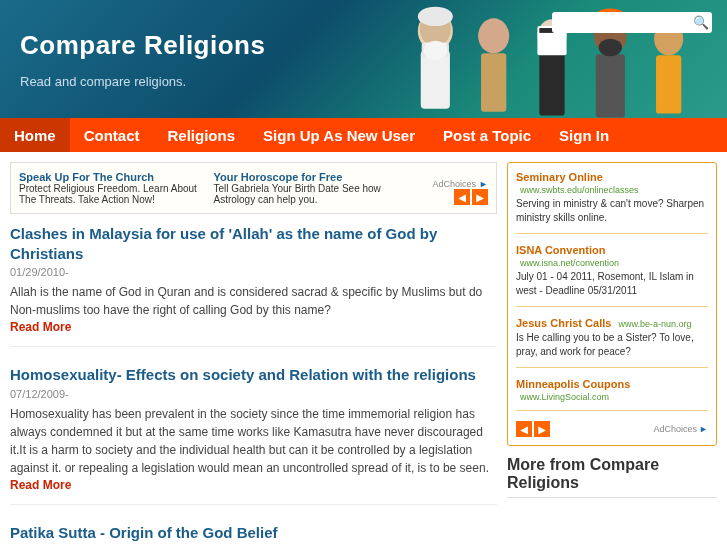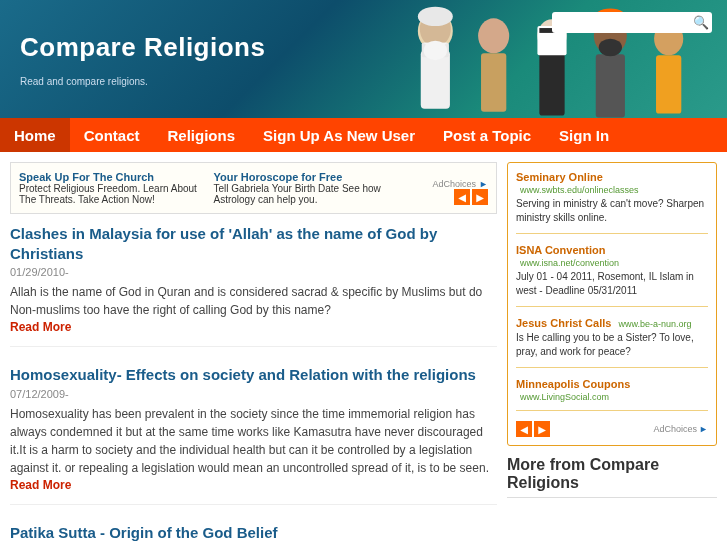--- a/index.html
+++ b/index.html
@@ -2,21 +2,21 @@
 <html><head>
   <meta charset="utf-8">
   <style>
     * { margin: 0; padding: 0; box-sizing: border-box; }
     body { font-family: Arial, sans-serif; font-size: 13px; color: #333; background: #fff; width: 727px; overflow-x: hidden; }
 
     
     .header { background: linear-gradient(135deg, #1a6b8a 0%, #0d4d6b 40%, #1a8a7a 70%, #2a9a8a 100%); height: 118px; position: relative; display: flex; align-items: center; padding: 18px 20px; }
     .header-title { color: #fff; }
     .header-title h1 { font-size: 26px; font-weight: bold; letter-spacing: 0.5px; }
-    .header-title p { font-size: 10px; color: #cde; margin-top: 13px; }
+    .header-title p { font-size: 13px; color: #cde; margin-top: 13px; }
     .search-box { position: absolute; top: 12px; right: 15px; display: flex; align-items: center; background: #fff; border-radius: 3px; padding: 3px 6px; width: 160px; }
     .search-box input { border: none; outline: none; font-size: 12px; width: 135px; }
     .search-icon-btn { background: none; border: none; cursor: pointer; color: #666; font-size: 13px; }
 
     
     .nav { background: #ff4400; display: flex; padding: 0; height: 34px; }
     .nav a { color: #fff; text-decoration: none; font-size: 15px; font-weight: bold; padding: 8px 14px; display: flex; align-items: center; }
     .nav a.active { background: rgba(0,0,0,0.2); }
 
     

